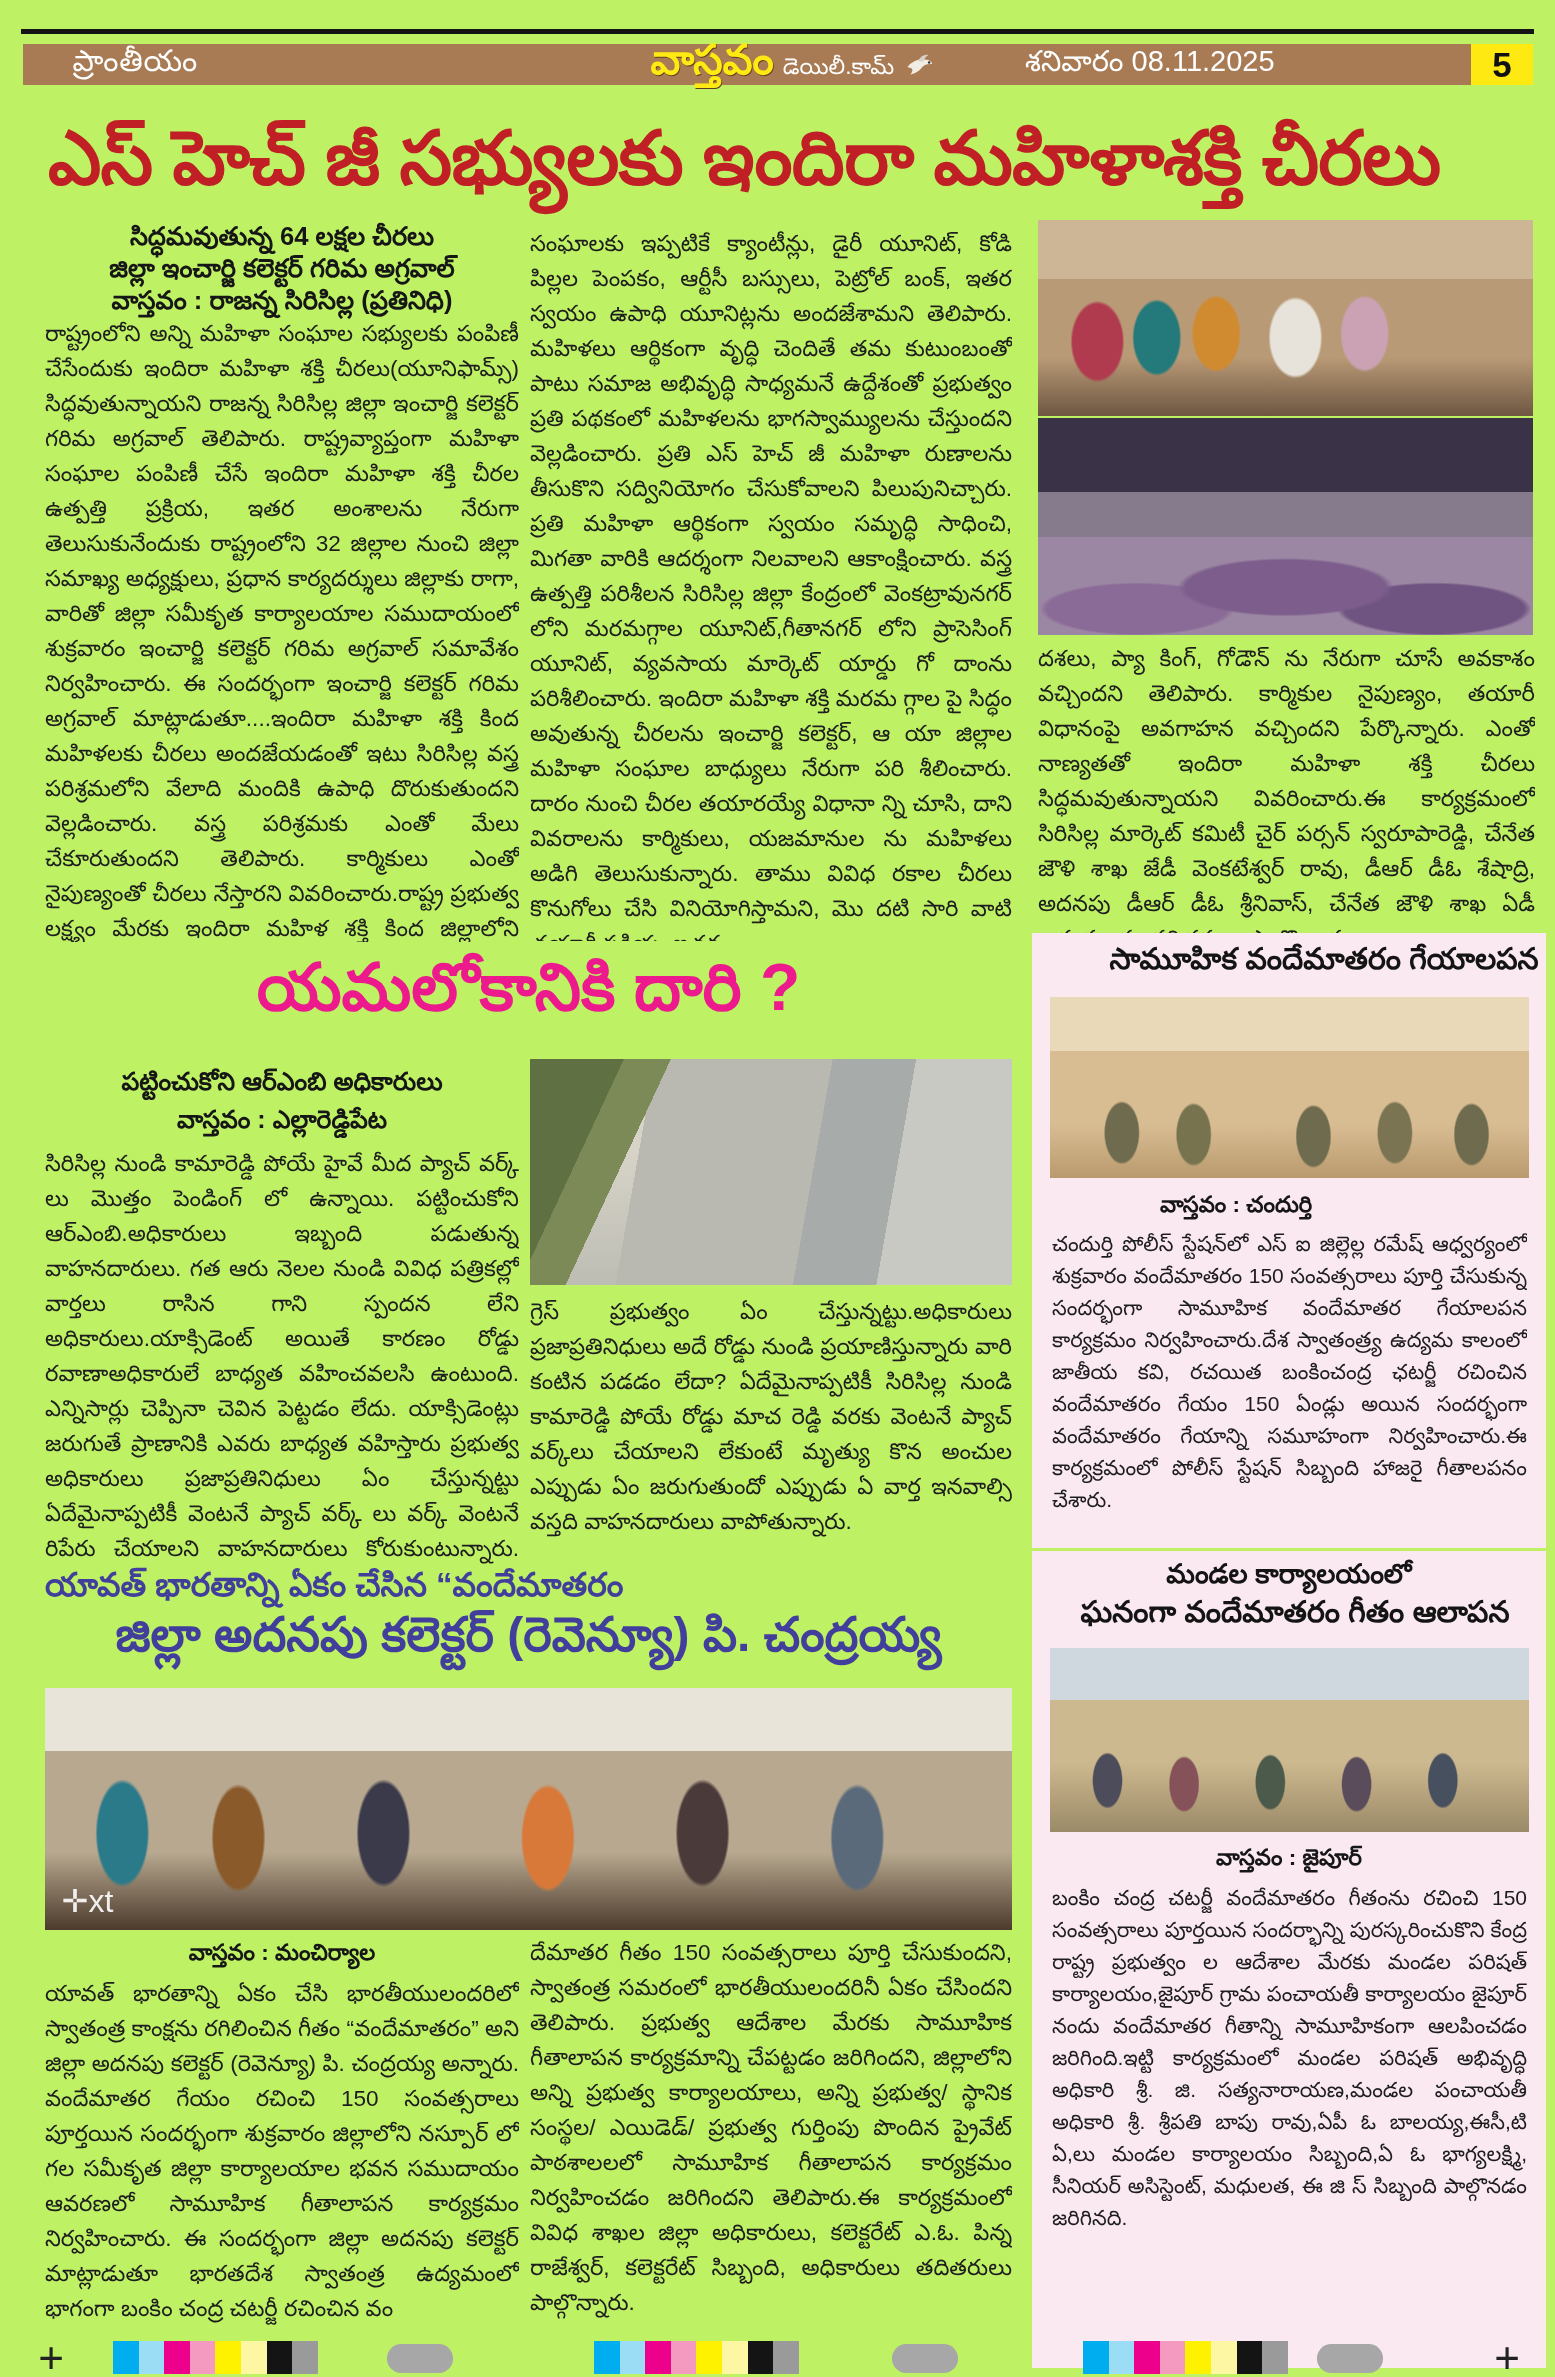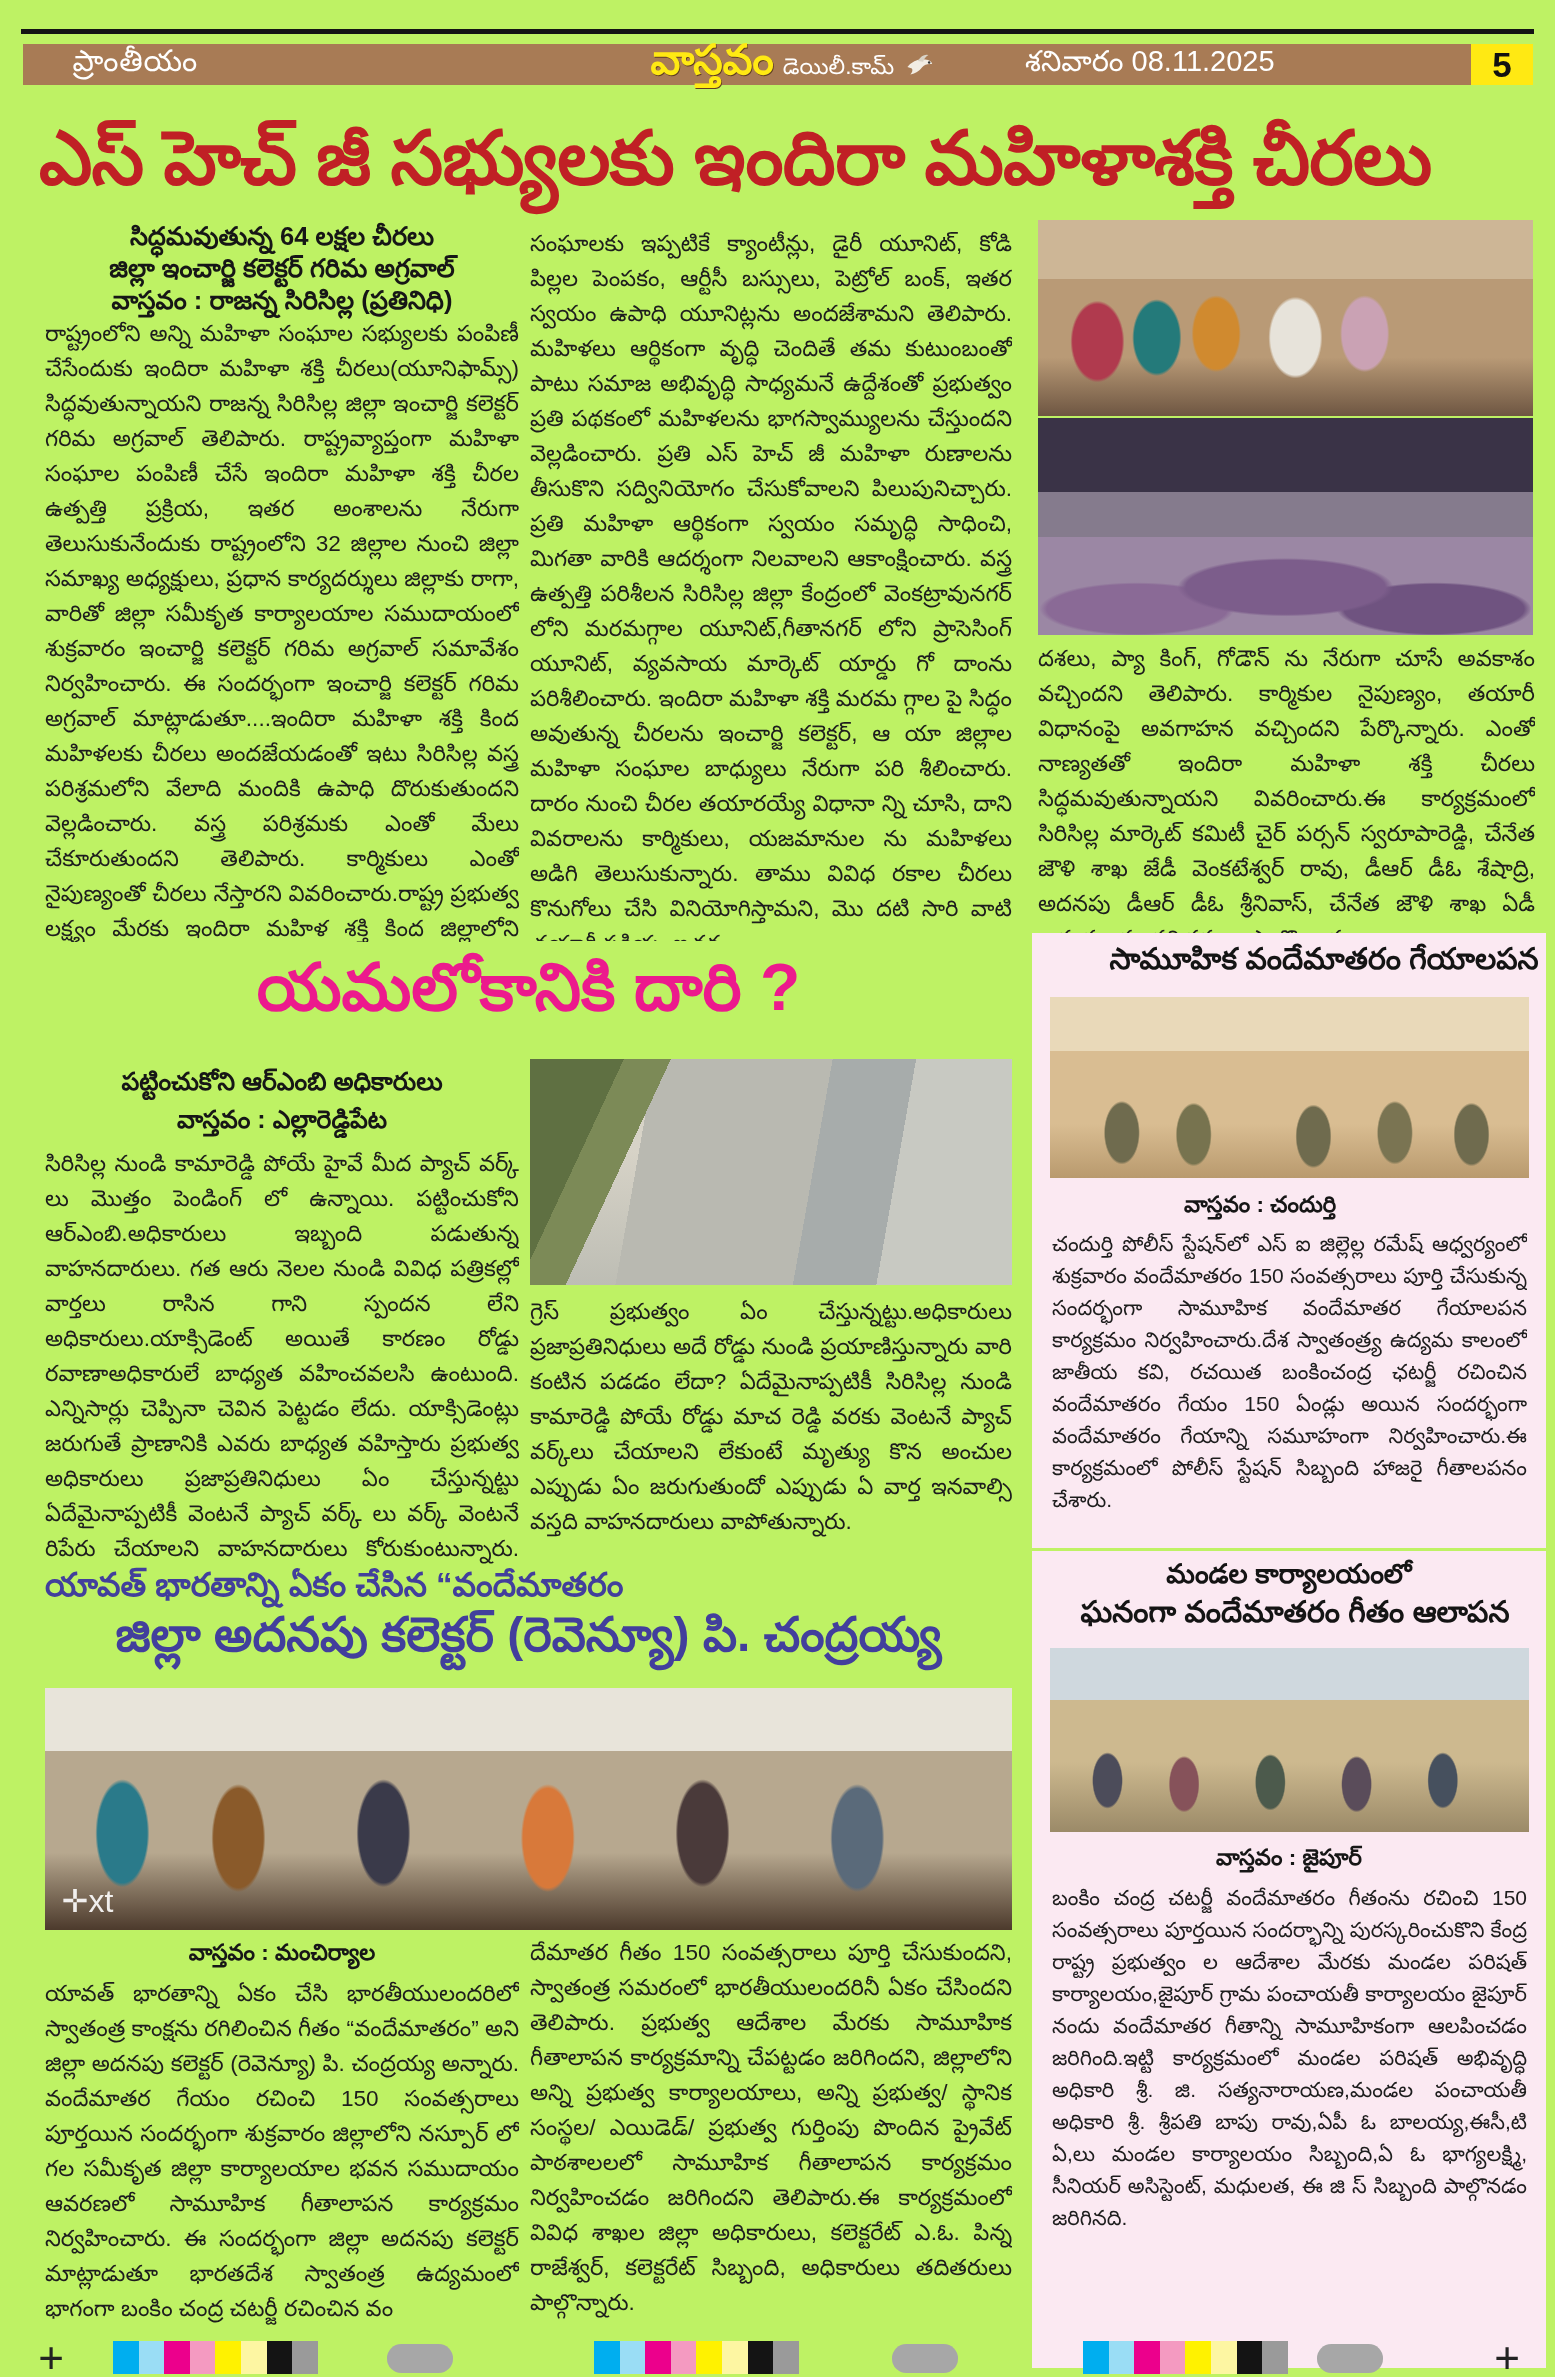--- a/index.html
+++ b/index.html
@@ -18,21 +18,21 @@
   .section-label{font-size:30px;margin-left:50px;letter-spacing:0.8px;}
   .brand-wrap{position:absolute;left:50%;transform:translateX(-34%);display:flex;align-items:baseline;gap:9px;justify-content:space-between;}
   .brand-main{color:#ffe913;font-size:42px;font-weight:bold;text-shadow:0.8px 0.8px 0 #5e3c22;}
   .brand-suffix{color:#ffffff;font-size:22.6px;}
   .dove{position:relative;top:4.5px;}
   .date-label{position:absolute;right:196px;font-size:29px;}
   .page-badge{left:1471px;top:44px;width:62px;height:41px;background:#ffe913;color:#111;
               font-size:35px;font-weight:bold;display:flex;align-items:center;justify-content:center;}
 
   
-  .headline-red{left:39px;top:111px;width:1478px;font-size:75px;line-height:95px;font-weight:bold;
+  .headline-red{left:48px;top:111px;width:1478px;font-size:75px;line-height:95px;font-weight:bold;
                 color:#c02025;white-space:nowrap;letter-spacing:-0.8px;}
   .headline-pink{left:45px;top:949px;width:967px;font-size:66px;font-weight:bold;color:#ec1a8d;text-align:center;}
   .kicker-blue{left:45px;top:1566px;width:967px;font-size:33px;font-weight:bold;color:#423f9c;}
   .headline-blue{left:45px;top:1607px;width:967px;font-size:48px;font-weight:bold;color:#423f9c;text-align:center;}
   .deck{font-weight:bold;color:#161616;}
   .deck-1{left:45px;top:220px;width:474px;font-size:25.6px;line-height:32px;}
   .deck-2{left:45px;top:1062px;width:474px;font-size:25px;line-height:38px;}
   .caption{font-weight:bold;font-size:22.6px;color:#161616;}
 
   
@@ -143,21 +143,21 @@
 
   <div class="abs body-text justify" style="left:45px;top:1146px;width:474px;height:418px;">సిరిసిల్ల నుండి కామారెడ్డి పోయే హైవే మీద ప్యాచ్ వర్క్ లు మొత్తం పెండింగ్ లో ఉన్నాయి. పట్టించుకోని ఆర్ఎంబి.అధికారులు ఇబ్బంది పడుతున్న వాహనదారులు. గత ఆరు నెలల నుండి వివిధ పత్రికల్లో వార్తలు రాసిన గాని స్పందన లేని అధికారులు.యాక్సిడెంట్ అయితే కారణం రోడ్డు రవాణాఅధికారులే బాధ్యత వహించవలసి ఉంటుంది. ఎన్నిసార్లు చెప్పినా చెవిన పెట్టడం లేదు. యాక్సిడెంట్లు జరుగుతే ప్రాణానికి ఎవరు బాధ్యత వహిస్తారు ప్రభుత్వ అధికారులు ప్రజాప్రతినిధులు ఏం చేస్తున్నట్టు ఏదేమైనాప్పటికీ వెంటనే ప్యాచ్ వర్క్ లు వర్క్ వెంటనే రిపేరు చేయాలని వాహనదారులు కోరుకుంటున్నారు. ఎంత చెప్పినా వినకుంటే కాం</div>
 
   <div class="abs photo photo-road"></div>
 
   <div class="abs body-text justify" style="left:530px;top:1294px;width:482px;height:280px;">గ్రెస్ ప్రభుత్వం ఏం చేస్తున్నట్టు.అధికారులు ప్రజాప్రతినిధులు అదే రోడ్డు నుండి ప్రయాణిస్తున్నారు వారి కంటిన పడడం లేదా? ఏదేమైనాప్పటికీ సిరిసిల్ల నుండి కామారెడ్డి పోయే రోడ్డు మాచ రెడ్డి వరకు వెంటనే ప్యాచ్ వర్క్‌లు చేయాలని లేకుంటే మృత్యు కొన అంచుల ఎప్పుడు ఏం జరుగుతుందో ఎప్పుడు ఏ వార్త ఇనవాల్సి వస్తది వాహనదారులు వాపోతున్నారు.</div>
 
   <div class="abs panel panel-1"></div>
   <div class="abs panel-headline" style="left:1032px;top:942px;width:584px;">సామూహిక  వందేమాతరం గేయాలపన</div>
   <div class="abs photo photo-police"></div>
-  <div class="abs caption center" style="left:1056px;top:1192px;width:408px;">వాస్తవం : చందుర్తి</div>
+  <div class="abs caption center" style="left:1032px;top:1192px;width:408px;">వాస్తవం : చందుర్తి</div>
   <div class="abs body-text-sm justify" style="left:1052px;top:1228px;width:475px;height:316px;">చందుర్తి పోలీస్ స్టేషన్‌లో ఎస్ ఐ జిల్లెల్ల రమేష్ ఆధ్వర్యంలో శుక్రవారం వందేమాతరం 150 సంవత్సరాలు పూర్తి చేసుకున్న సందర్భంగా సామూహిక వందేమాతర గేయాలపన కార్యక్రమం నిర్వహించారు.దేశ స్వాతంత్ర్య ఉద్యమ కాలంలో జాతీయ కవి, రచయిత బంకించంద్ర ఛటర్జీ రచించిన వందేమాతరం గేయం 150 ఏండ్లు అయిన సందర్భంగా వందేమాతరం గేయాన్ని సమూహంగా నిర్వహించారు.ఈ కార్యక్రమంలో పోలీస్ స్టేషన్ సిబ్బంది హాజరై గీతాలపనం చేశారు.</div>
 
   <div class="abs panel panel-2"></div>
   <div class="abs panel-headline" style="left:1032px;top:1559px;width:514px;font-size:27px;">మండల కార్యాలయంలో</div>
   <div class="abs panel-headline" style="left:1024px;top:1595px;width:542px;">ఘనంగా వందేమాతరం గీతం ఆలాపన</div>
   <div class="abs photo photo-jaipur"></div>
   <div class="abs caption center" style="left:1032px;top:1845px;width:514px;">వాస్తవం : జైపూర్</div>
   <div class="abs body-text-sm justify" style="left:1052px;top:1882px;width:475px;height:479px;">బంకిం చంద్ర చటర్జీ వందేమాతరం గీతంను రచించి 150 సంవత్సరాలు పూర్తయిన సందర్భాన్ని పురస్కరించుకొని కేంద్ర రాష్ట్ర ప్రభుత్వం ల ఆదేశాల మేరకు మండల పరిషత్ కార్యాలయం,జైపూర్ గ్రామ పంచాయతీ కార్యాలయం జైపూర్ నందు వందేమాతర గీతాన్ని సామూహికంగా ఆలపించడం జరిగింది.ఇట్టి కార్యక్రమంలో మండల పరిషత్ అభివృద్ధి అధికారి శ్రీ. జి. సత్యనారాయణ,మండల పంచాయతీ అధికారి శ్రీ. శ్రీపతి బాపు రావు,ఏపీ ఓ బాలయ్య,ఈసీ,టి ఏ,లు మండల కార్యాలయం సిబ్బంది,ఏ ఓ భాగ్యలక్ష్మి, సీనియర్ అసిస్టెంట్, మధులత, ఈ జి స్ సిబ్బంది పాల్గొనడం జరిగినది.</div>
 
   <div class="abs kicker-blue">యావత్ భారతాన్ని ఏకం చేసిన “వందేమాతరం</div>

